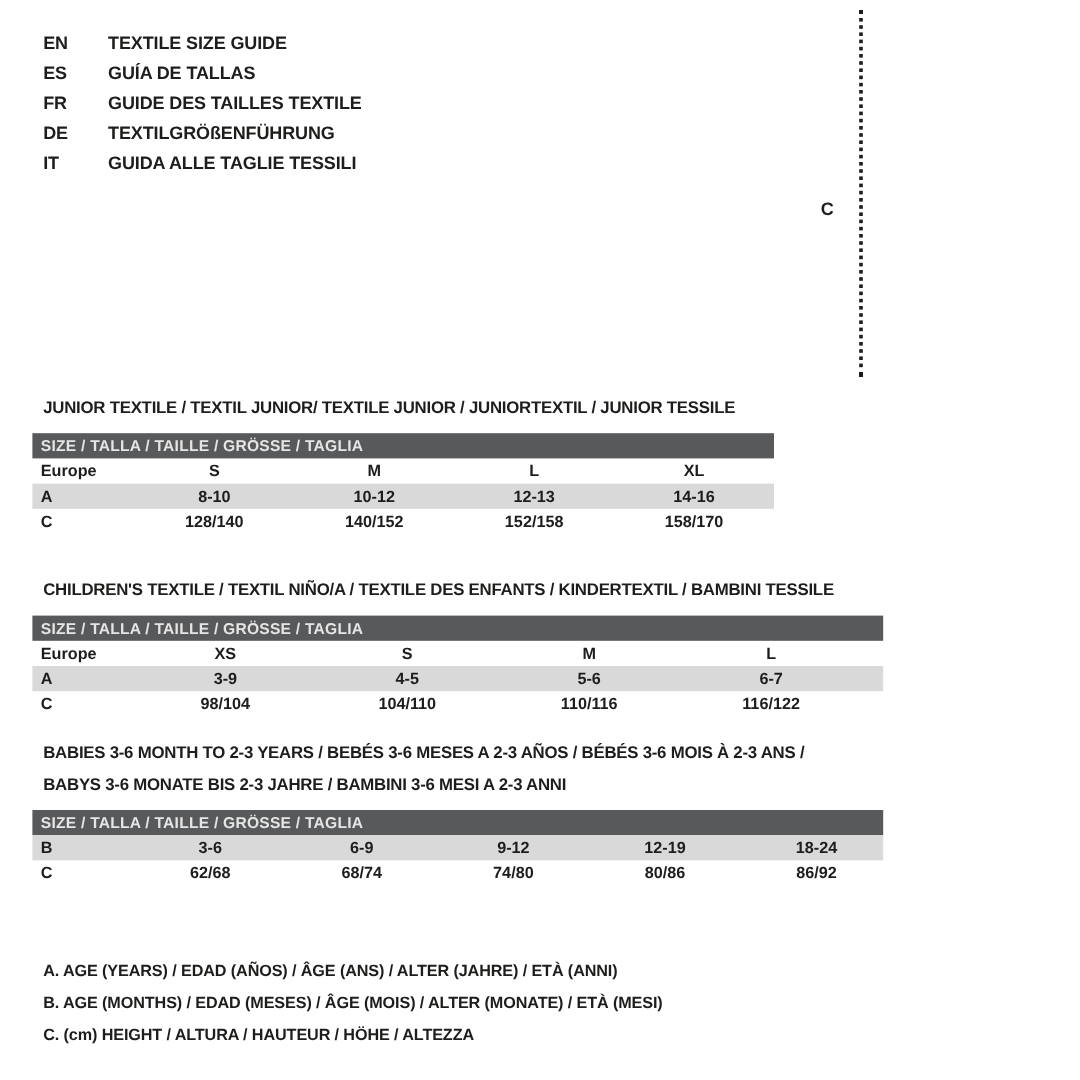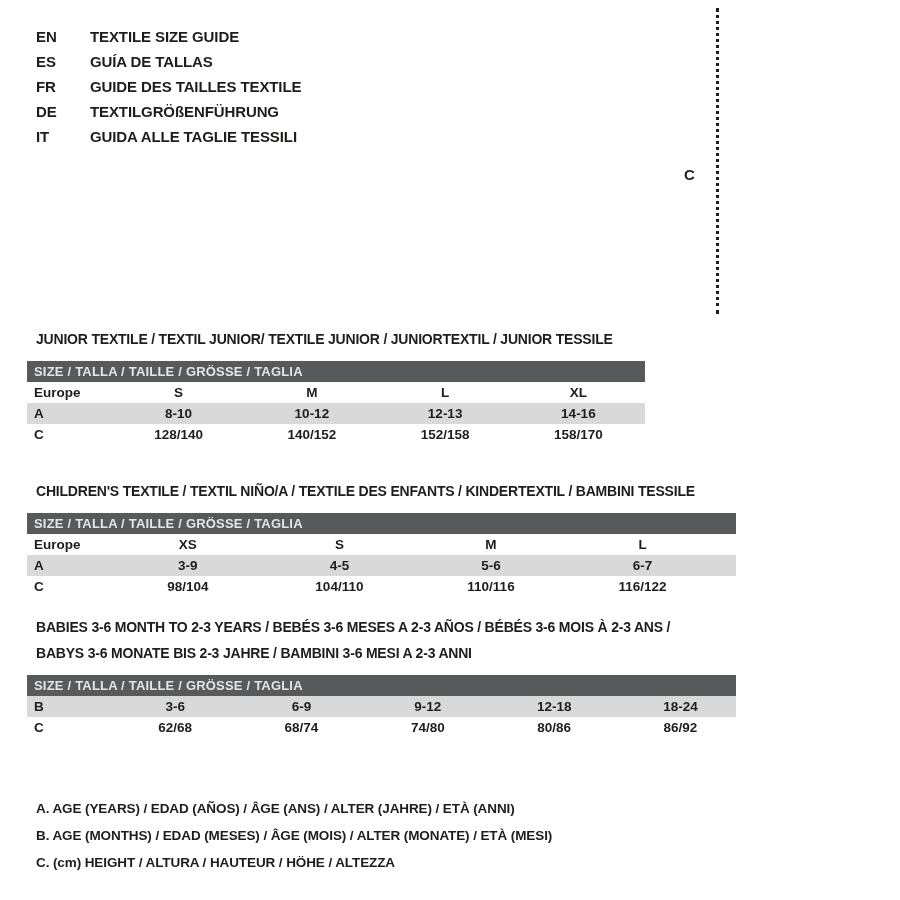--- a/index.html
+++ b/index.html
@@ -160,21 +160,21 @@
     <div class="section-title-block">
       <div class="section-title">BABIES 3-6 MONTH TO 2-3 YEARS / BEBÉS 3-6 MESES A 2-3 AÑOS / BÉBÉS 3-6 MOIS À 2-3 ANS /</div>
       <div class="section-title">BABYS 3-6 MONATE BIS 2-3 JAHRE / BAMBINI 3-6 MESI A 2-3 ANNI</div>
     </div>
     <div class="table-header-bar">SIZE / TALLA / TAILLE / GRÖSSE / TAGLIA</div>
     <div class="t-row row-shaded">
       <span class="row-label">B</span>
       <span class="cell">3-6</span>
       <span class="cell">6-9</span>
       <span class="cell">9-12</span>
-      <span class="cell">12-18</span>
+      <span class="cell">12-19</span>
       <span class="cell">18-24</span>
       <span class="cell">24-36</span>
     </div>
     <div class="t-row">
       <span class="row-label">C</span>
       <span class="cell">62/68</span>
       <span class="cell">68/74</span>
       <span class="cell">74/80</span>
       <span class="cell">80/86</span>
       <span class="cell">86/92</span>

